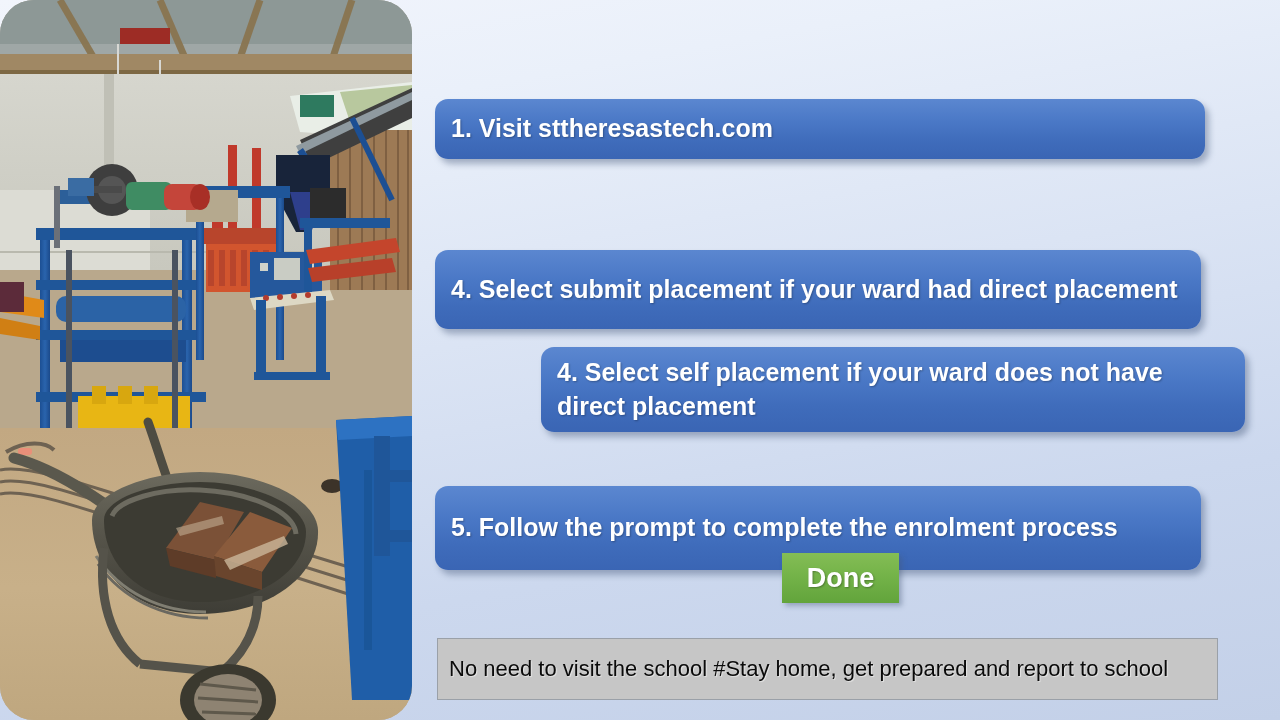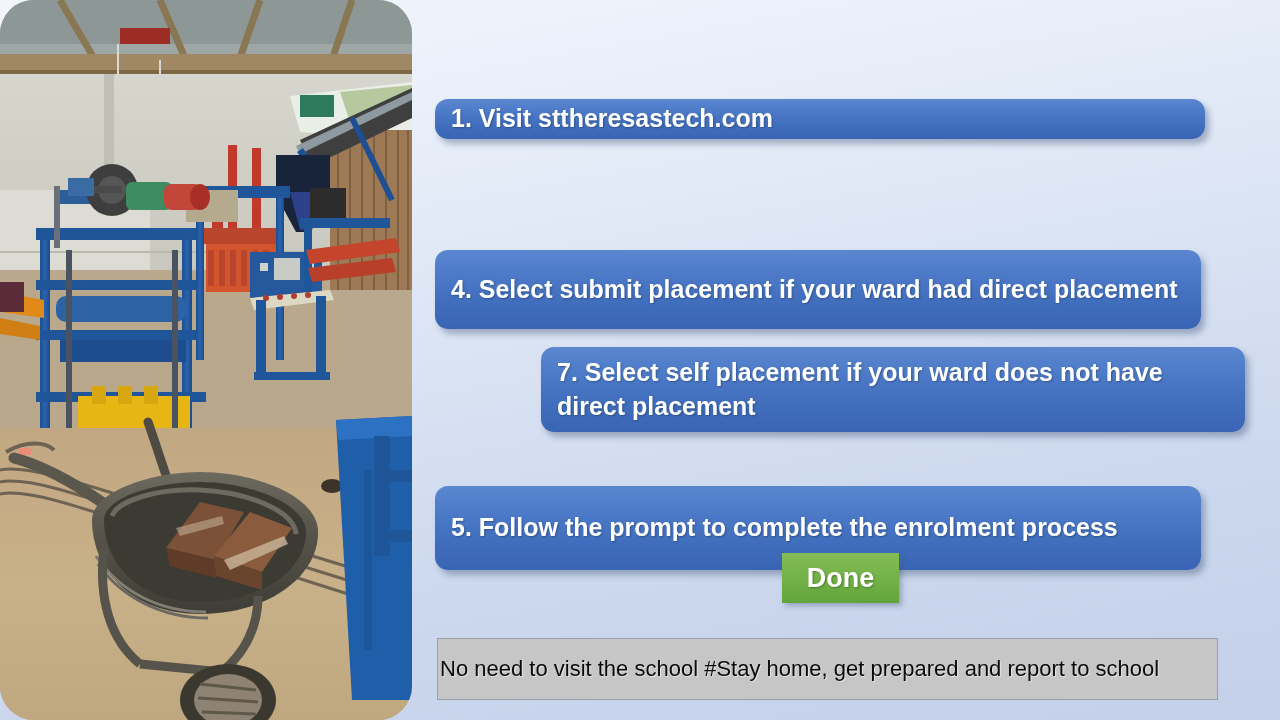--- a/index.html
+++ b/index.html
@@ -67,21 +67,21 @@
   }
   .step-text {
     color: #ffffff;
     font-size: 25px;
     font-weight: bold;
     line-height: 1.33;
     padding: 0 14px 0 16px;
     text-shadow: 1px 1px 2px rgba(0,0,0,0.28);
   }
 
-  #step-1 { left: 435px; top: 99px;  width: 770px; height: 40px; }
+  #step-1 { left: 435px; top: 99px;  width: 770px; height: 60px; }
   #step-2 { left: 541px; top: 173px; width: 704px; height: 56px; }
   #step-3 { left: 435px; top: 250px; width: 766px; height: 79px; }
   #step-4 { left: 541px; top: 347px; width: 704px; height: 85px; }
   #step-5 { left: 435px; top: 452px; width: 766px; height: 84px; margin-top: 34px; }
 
   
   #done-button {
     position: absolute;
     left: 782px;
     top: 553px;
@@ -111,21 +111,21 @@
     background: #c6c6c6;
     border: 1px solid #9aa0a8;
     box-sizing: border-box;
     display: flex;
     align-items: center;
   }
   #caption-text {
     color: #0a0a0a;
     font-size: 22px;
     line-height: 1.28;
-    padding: 0 10px 0 2px;
+    padding: 0 10px 0 11px;
     text-shadow: 1px 1px 1px rgba(255,255,255,0.55);
   }
 </style>
 </head>
 <body>
 
 <div id="slide">
 
   <div id="photo-panel">
     <svg id="photo-svg" viewBox="0 0 412 720" preserveAspectRatio="none">
@@ -337,21 +337,21 @@
   <div class="step-box" id="step-1">
     <span class="step-text">1. Visit sttheresastech.com</span>
   </div>
 
 
   <div class="step-box" id="step-3">
     <span class="step-text">4. Select submit placement if your ward had direct placement</span>
   </div>
 
   <div class="step-box" id="step-4">
-    <span class="step-text">7. Select self placement if your ward does not have direct placement</span>
+    <span class="step-text">4. Select self placement if your ward does not have direct placement</span>
   </div>
 
   <div class="step-box" id="step-5">
     <span class="step-text">5. Follow the prompt to complete the enrolment process</span>
   </div>
 
   <div id="done-button">
     <span id="done-text">Done</span>
   </div>
 

